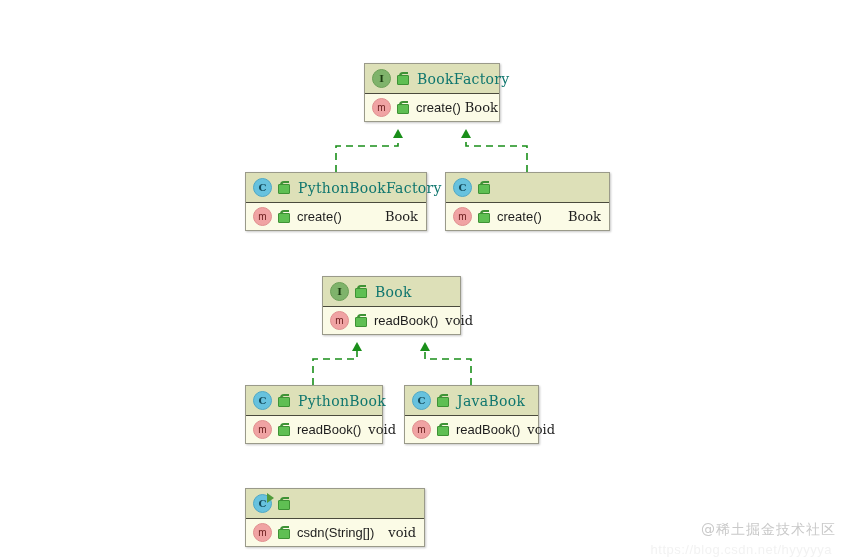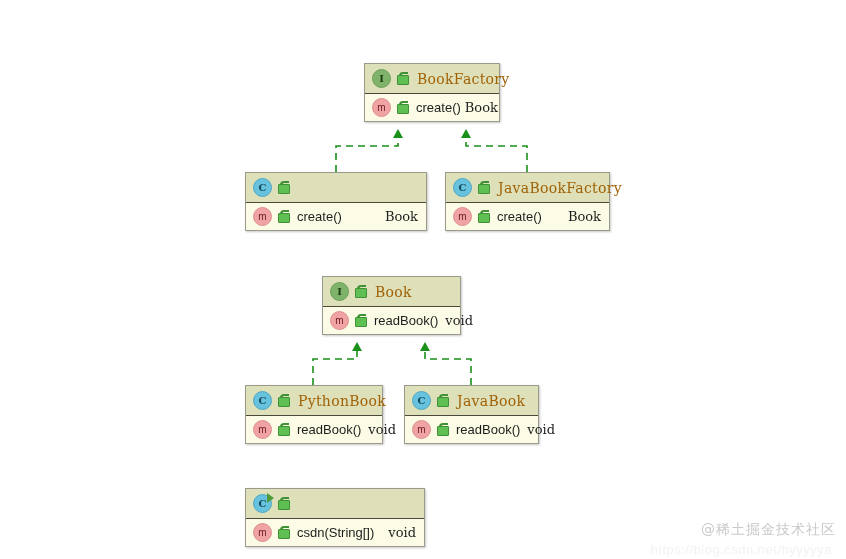--- a/index.html
+++ b/index.html
@@ -48,21 +48,21 @@
     height: 30px;
     display: flex;
     align-items: center;
     padding: 0 8px 0 7px;
     gap: 4px;
   }
 
   .node-title {
     font-family: "DejaVu Serif", serif;
     font-size: 14px;
-    color: #a16207;
+    color: #0f766e;
     letter-spacing: 0.3px;
     white-space: nowrap;
     margin-left: 5px;
   }
 
   .node-members {
     box-sizing: border-box;
     background: #fbfbe6;
     height: 27px;
     display: flex;
@@ -233,40 +233,40 @@
     </div>
   </div>
 
   <div class="uml-node" style="left:245px; top:172px; width:182px;">
     <div class="node-header">
       <span class="icon icon-class">C</span>
       <span class="icon icon-lock">
         <span class="shackle"></span>
           <span class="body"></span>
       </span>
+      <span class="node-title">PythonBookFactory</span>
     </div>
     <div class="node-members">
       <span class="icon icon-method">m</span>
       <span class="icon icon-lock">
         <span class="shackle"></span>
           <span class="body"></span>
       </span>
       <span class="member-name">create()</span>
       <span class="member-type">Book</span>
     </div>
   </div>
 
   <div class="uml-node" style="left:445px; top:172px; width:165px;">
     <div class="node-header">
       <span class="icon icon-class">C</span>
       <span class="icon icon-lock">
         <span class="shackle"></span>
           <span class="body"></span>
       </span>
-      <span class="node-title">JavaBookFactory</span>
     </div>
     <div class="node-members">
       <span class="icon icon-method">m</span>
       <span class="icon icon-lock">
         <span class="shackle"></span>
           <span class="body"></span>
       </span>
       <span class="member-name">create()</span>
       <span class="member-type">Book</span>
     </div>

